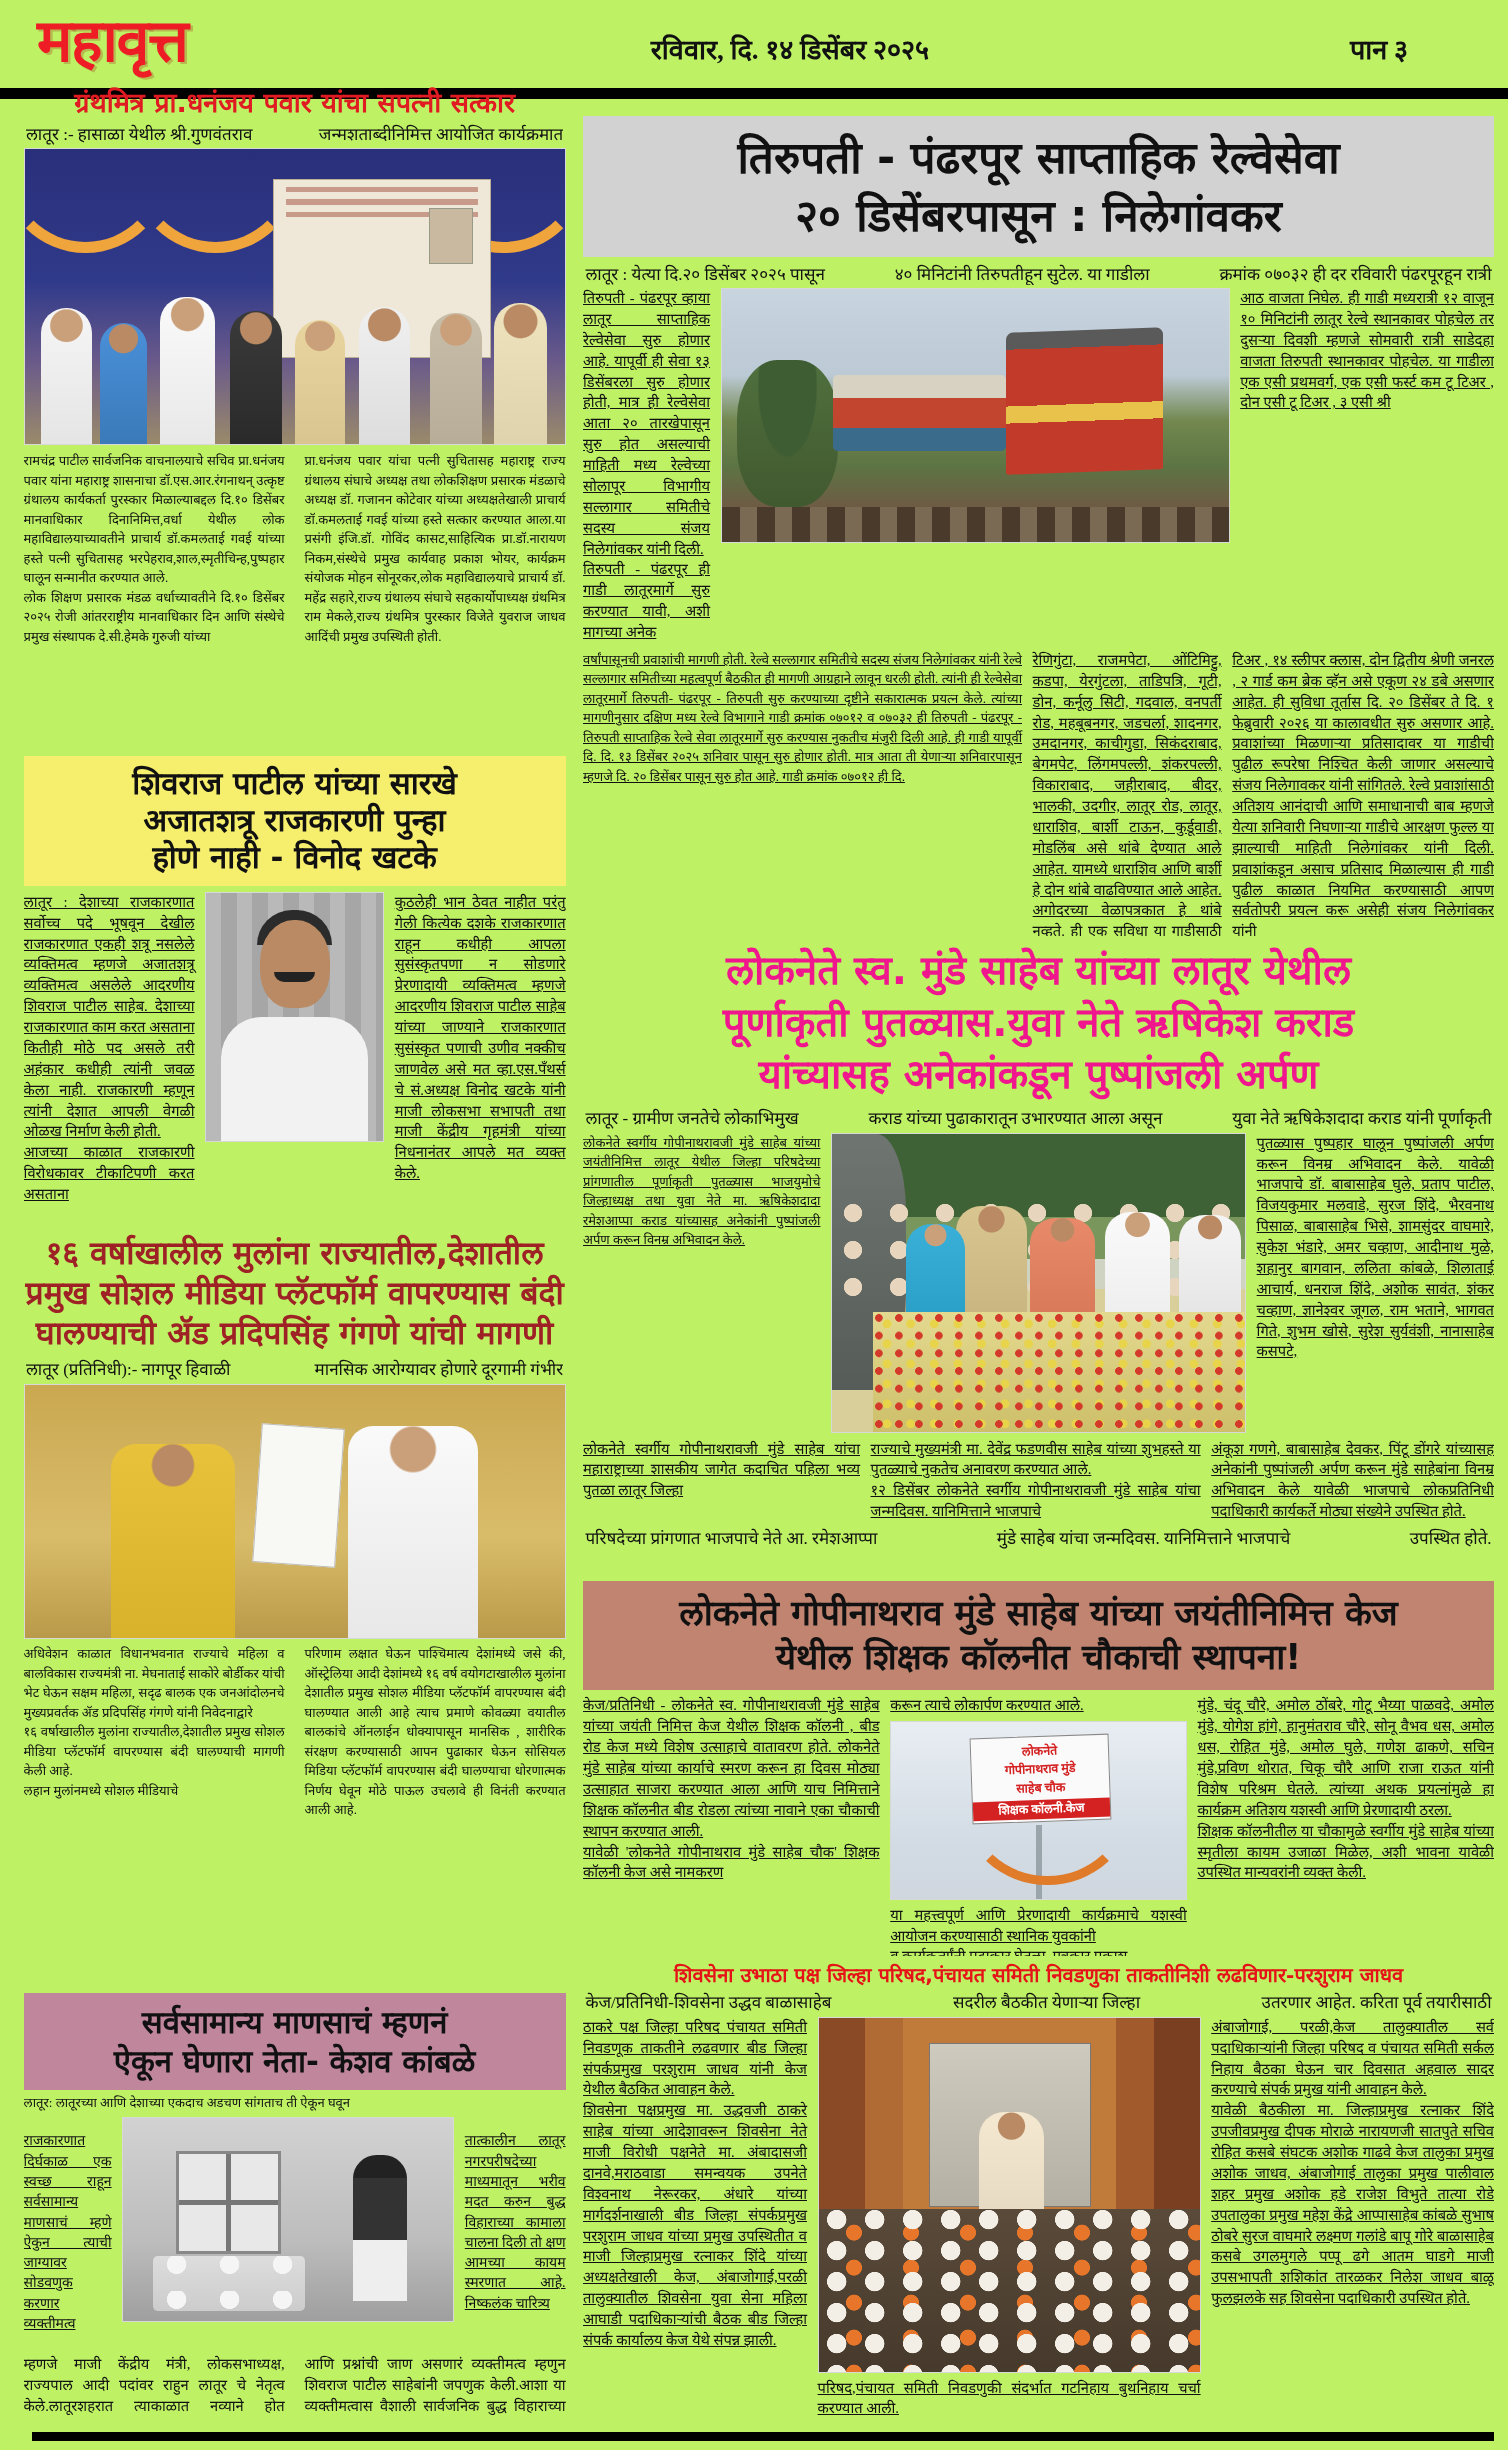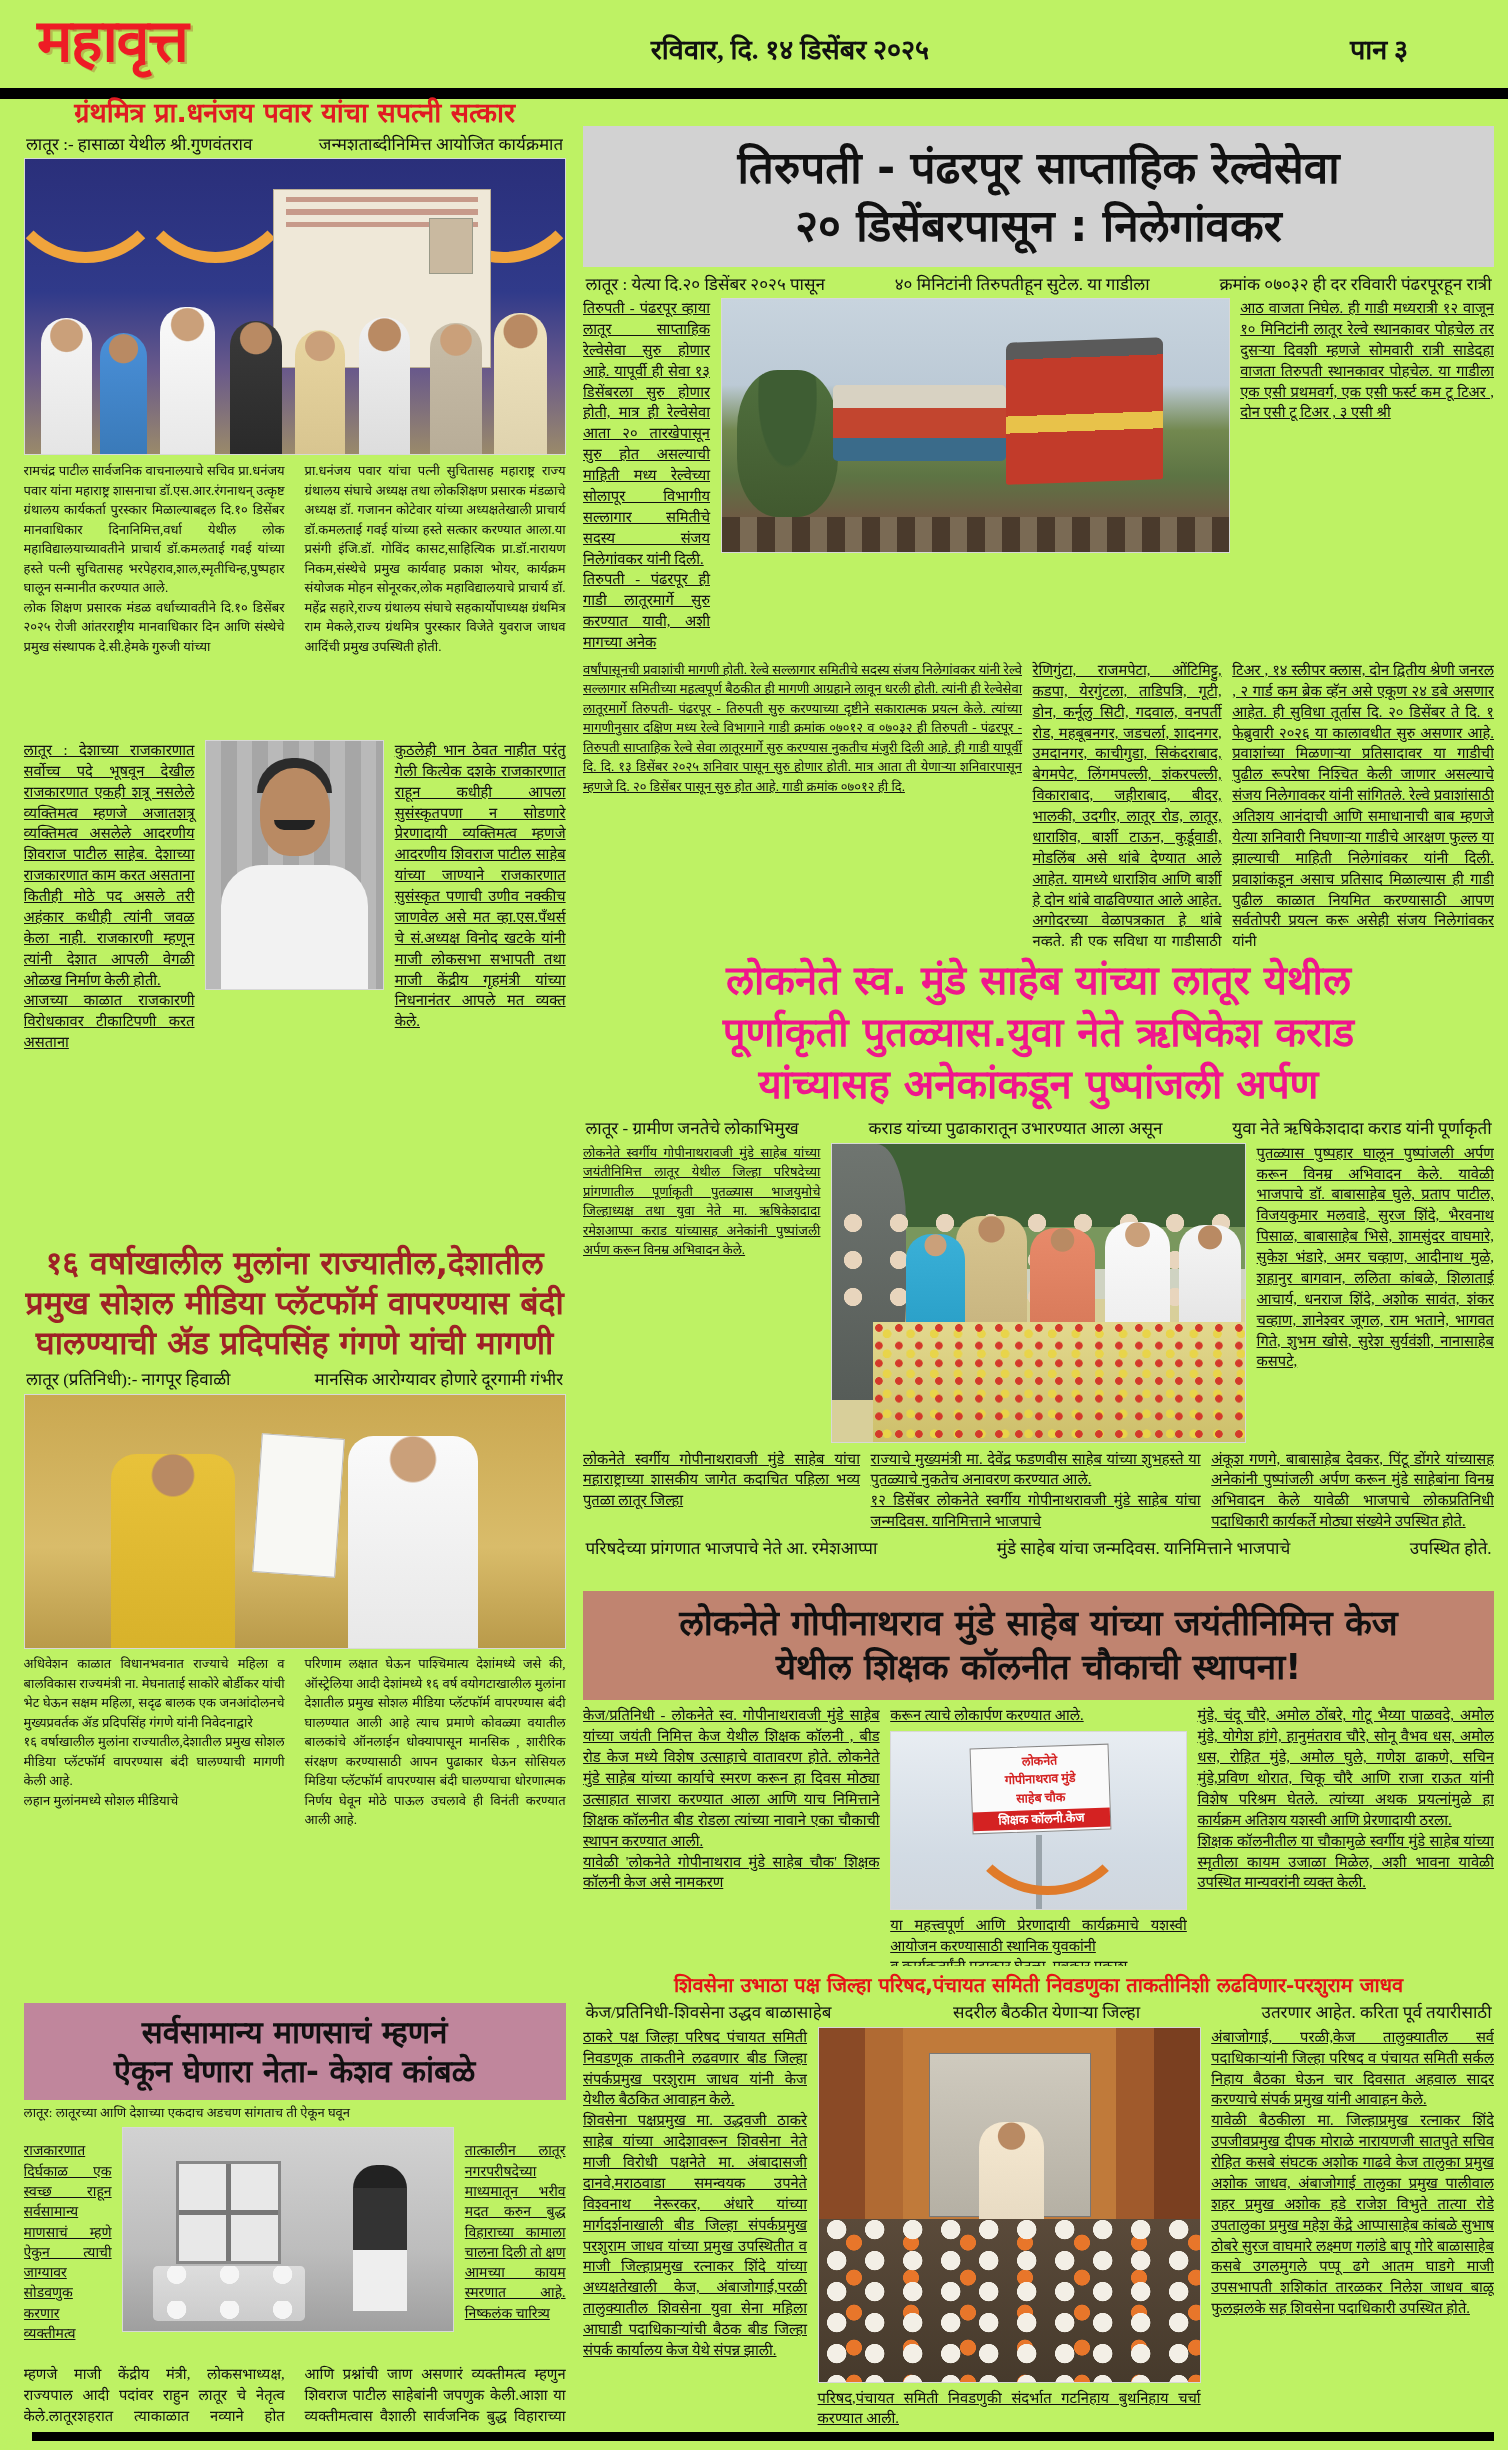--- a/index.html
+++ b/index.html
@@ -8,21 +8,21 @@
   
   .masthead{position:absolute;top:0;left:0;width:100%;height:88px;}
   .logo{position:absolute;left:37px;top:10.6px;font:bold 59px/1 "DejaVu Sans",sans-serif;
         color:#ee1c25;text-shadow:2.4px 2.4px 0 rgba(160,20,20,.25);letter-spacing:-1.2px;}
   .mdate{position:absolute;left:566px;top:37px;width:448px;text-align:center;
          font:bold 27px/1 "Liberation Serif",serif;}
   .mpage{position:absolute;left:1350px;top:37px;font:bold 27px/1 "Liberation Serif",serif;}
   .toprule{position:absolute;top:88px;left:0;width:100%;height:10.6px;background:#000;}
   .botrule{position:absolute;top:2432px;left:32px;width:1462px;height:9.4px;background:#000;}
   
-  .stack{position:absolute;top:97px;}
+  .stack{position:absolute;top:87px;}
   .sl{left:23.6px;width:542px;}
   .sr{left:583px;width:911px;}
   .art{overflow:hidden;margin-bottom:5.9px;position:relative;}
   .a-fel{height:637px}.a-shj{height:495px}.a-soc{height:731px}.a-kes{height:447px}
   .a-rail{height:849px}.a-mun{height:610px}.a-kej{height:398px}.a-ss{height:457px}
   
   .bp{font-size:13px;line-height:1.5;text-align:justify;white-space:pre-line;margin:0;}
   .bp.sm{font-size:14.7px;line-height:1.42;}
   .cols{display:flex;gap:20px;}
   .cols>div{flex:1;min-width:0;}
@@ -134,20 +134,23 @@
             <p class="bp">रामचंद्र पाटील  सार्वजनिक वाचनालयाचे सचिव प्रा.धनंजय पवार यांना महाराष्ट्र शासनाचा डॉ.एस.आर.रंगनाथन् उत्कृष्ट ग्रंथालय कार्यकर्ता पुरस्कार मिळाल्याबद्दल दि.१० डिसेंबर मानवाधिकार दिनानिमित्त,वर्धा येथील लोक महाविद्यालयाच्यावतीने प्राचार्य डॉ.कमलताई गवई यांच्या हस्ते पत्नी सुचितासह भरपेहराव,शाल,स्मृतीचिन्ह,पुष्पहार घालून सन्मानीत करण्यात आले.
       लोक शिक्षण प्रसारक मंडळ वर्धाच्यावतीने दि.१० डिसेंबर २०२५ रोजी आंतरराष्ट्रीय मानवाधिकार दिन आणि संस्थेचे प्रमुख संस्थापक दे.सी.हेमके गुरुजी यांच्या</p>
           </div>
         <div>
             <p class="bp">प्रा.धनंजय पवार यांचा पत्नी सुचितासह महाराष्ट्र राज्य ग्रंथालय संघाचे अध्यक्ष तथा लोकशिक्षण प्रसारक मंडळाचे अध्यक्ष डॉ. गजानन कोटेवार यांच्या अध्यक्षतेखाली प्राचार्य डॉ.कमलताई गवई यांच्या हस्ते सत्कार करण्यात आला.या प्रसंगी इंजि.डॉ. गोविंद कासट,साहित्यिक प्रा.डॉ.नारायण निकम,संस्थेचे प्रमुख कार्यवाह प्रकाश भोयर, कार्यक्रम संयोजक मोहन सोनूरकर,लोक महाविद्यालयाचे प्राचार्य डॉ. महेंद्र सहारे,राज्य ग्रंथालय संघाचे सहकार्योपाध्यक्ष ग्रंथमित्र राम मेकले,राज्य ग्रंथमित्र पुरस्कार विजेते युवराज जाधव आदिंची प्रमुख उपस्थिती होती.</p>
           </div>
       </div>
     </article>
 
     <article class="art a-shj">
+      <h2 class="hl band-shj">शिवराज पाटील यांच्या सारखे
+अजातशत्रू राजकारणी पुन्हा
+होणे नाही - विनोद खटके</h2>
       <div class="midflex">
         <div style="flex:1">
             <p class="bp sm">लातूर : देशाच्या राजकारणात सर्वोच्च पदे भूषवून देखील राजकारणात एकही शत्रू नसलेले व्यक्तिमत्व म्हणजे अजातशत्रू व्यक्तिमत्व असलेले आदरणीय शिवराज पाटील साहेब. देशाच्या राजकारणात काम करत असताना कितीही मोठे पद असले तरी अहंकार कधीही त्यांनी जवळ केला नाही. राजकारणी म्हणून त्यांनी देशात आपली वेगळी ओळख निर्माण केली होती.
    आजच्या काळात राजकारणी विरोधकावर टीकाटिपणी करत असताना</p>
           </div>
         <div class="ph vport">
           <div class="vhair"></div>
           <div class="vhead"></div>
           <div class="vmust"></div>
           <div class="vbody"></div>

